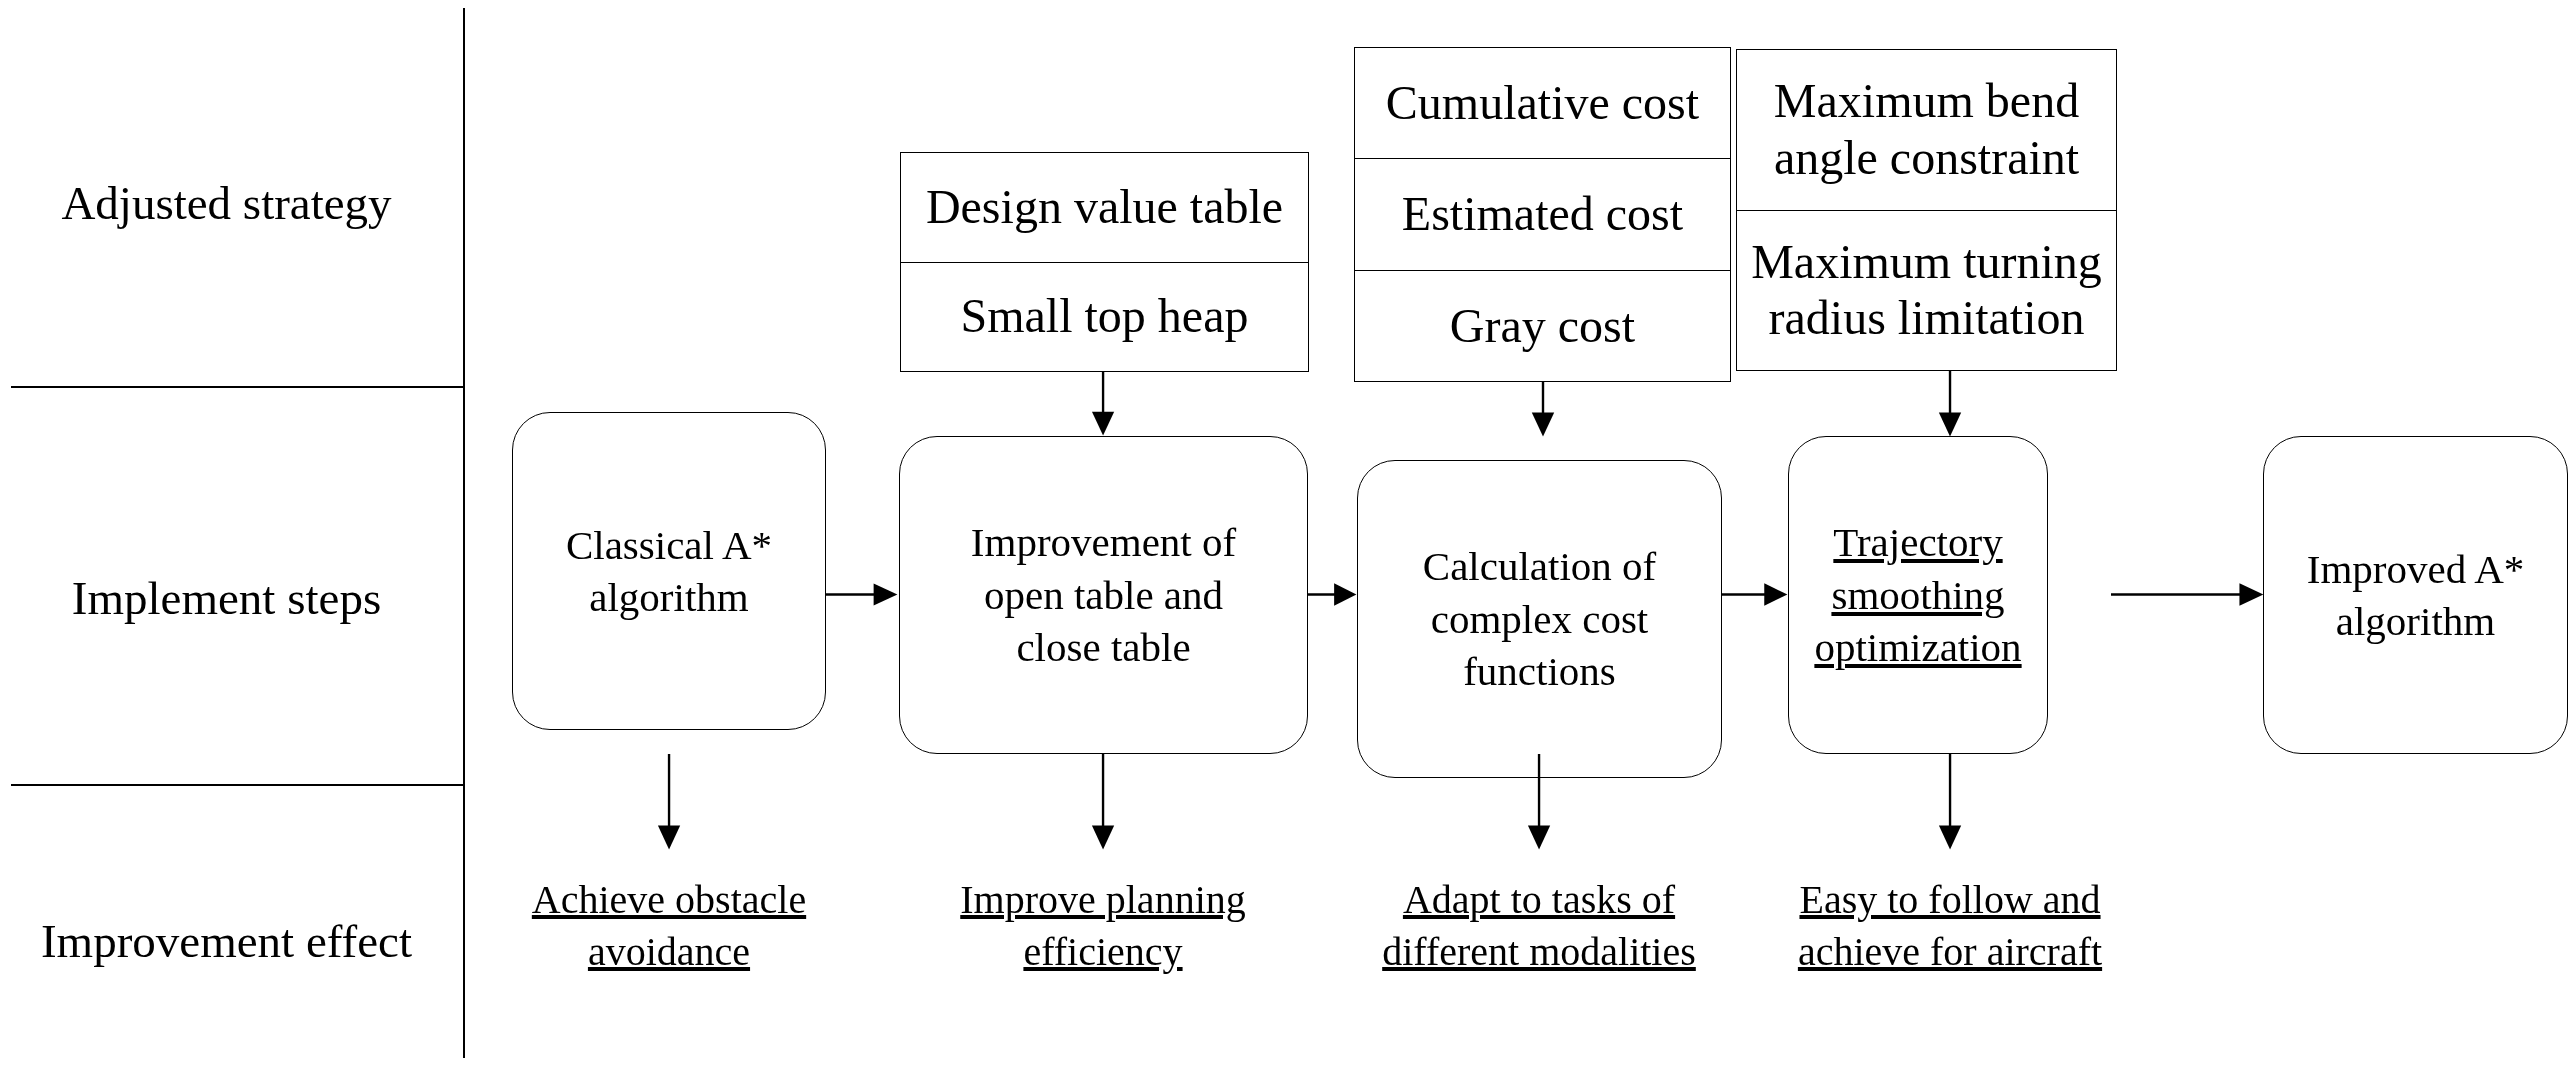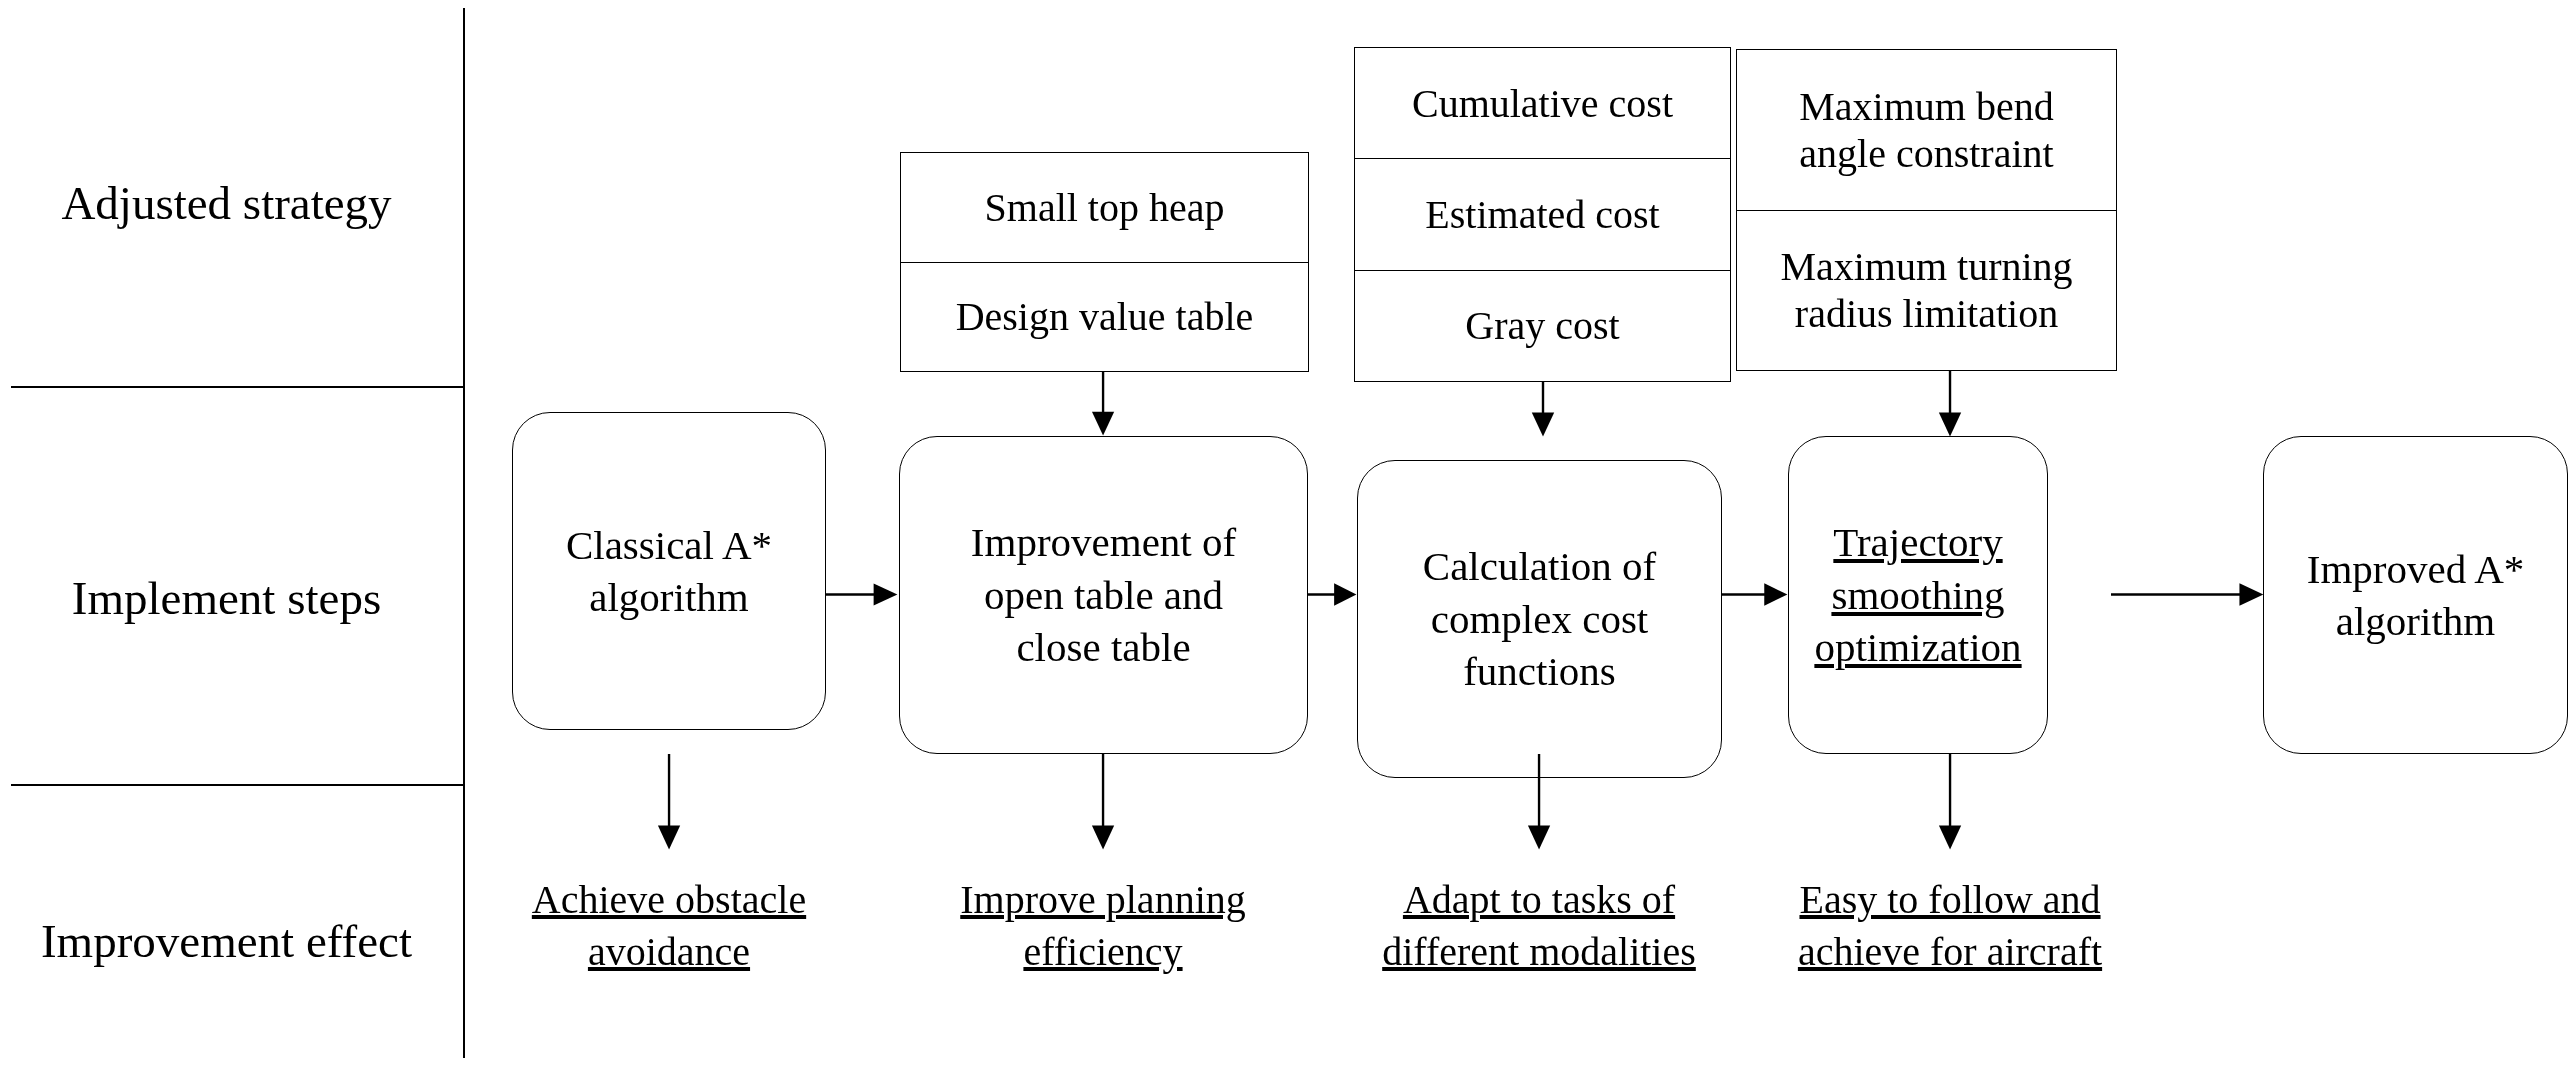--- a/index.html
+++ b/index.html
@@ -47,21 +47,21 @@
     background: #fff;
     display: flex;
     flex-direction: column;
   }
   .stack-cell {
     flex: 1 1 auto;
     display: flex;
     align-items: center;
     justify-content: center;
     text-align: center;
-    font-size: 40px;
+    font-size: 48px;
     line-height: 1.18;
     padding: 3.2px 8px;
     box-sizing: border-box;
     border-bottom: 1.6px solid #000;
   }
   .stack-cell:last-child { border-bottom: none; }
 
   
   .proc-box {
     position: absolute;
@@ -101,22 +101,22 @@
 
   <div class="vrule" style="left:463px; top:8px; height:1050px;"></div>
   <div class="hrule" style="left:11.2px; top:386px; width:454px;"></div>
   <div class="hrule" style="left:11.2px; top:784px; width:454px;"></div>
 
   <div class="row-label" style="left:0px; top:176px; width:453px;">Adjusted strategy</div>
   <div class="row-label" style="left:0px; top:571px; width:453px;">Implement steps</div>
   <div class="row-label" style="left:0px; top:914px; width:453px;">Improvement effect</div>
 
   <div class="stack-box" style="left:900px; top:152px; width:409px; height:220px;">
+    <div class="stack-cell">Design value table</div>
     <div class="stack-cell">Small top heap</div>
-    <div class="stack-cell">Design value table</div>
   </div>
 
   <div class="stack-box" style="left:1354px; top:47px; width:377px; height:335px;">
     <div class="stack-cell">Cumulative cost</div>
     <div class="stack-cell">Estimated cost</div>
     <div class="stack-cell">Gray cost</div>
   </div>
 
   <div class="stack-box" style="left:1736px; top:49px; width:381px; height:322px;">
     <div class="stack-cell multi" style="white-space:pre-line;">Maximum bend

